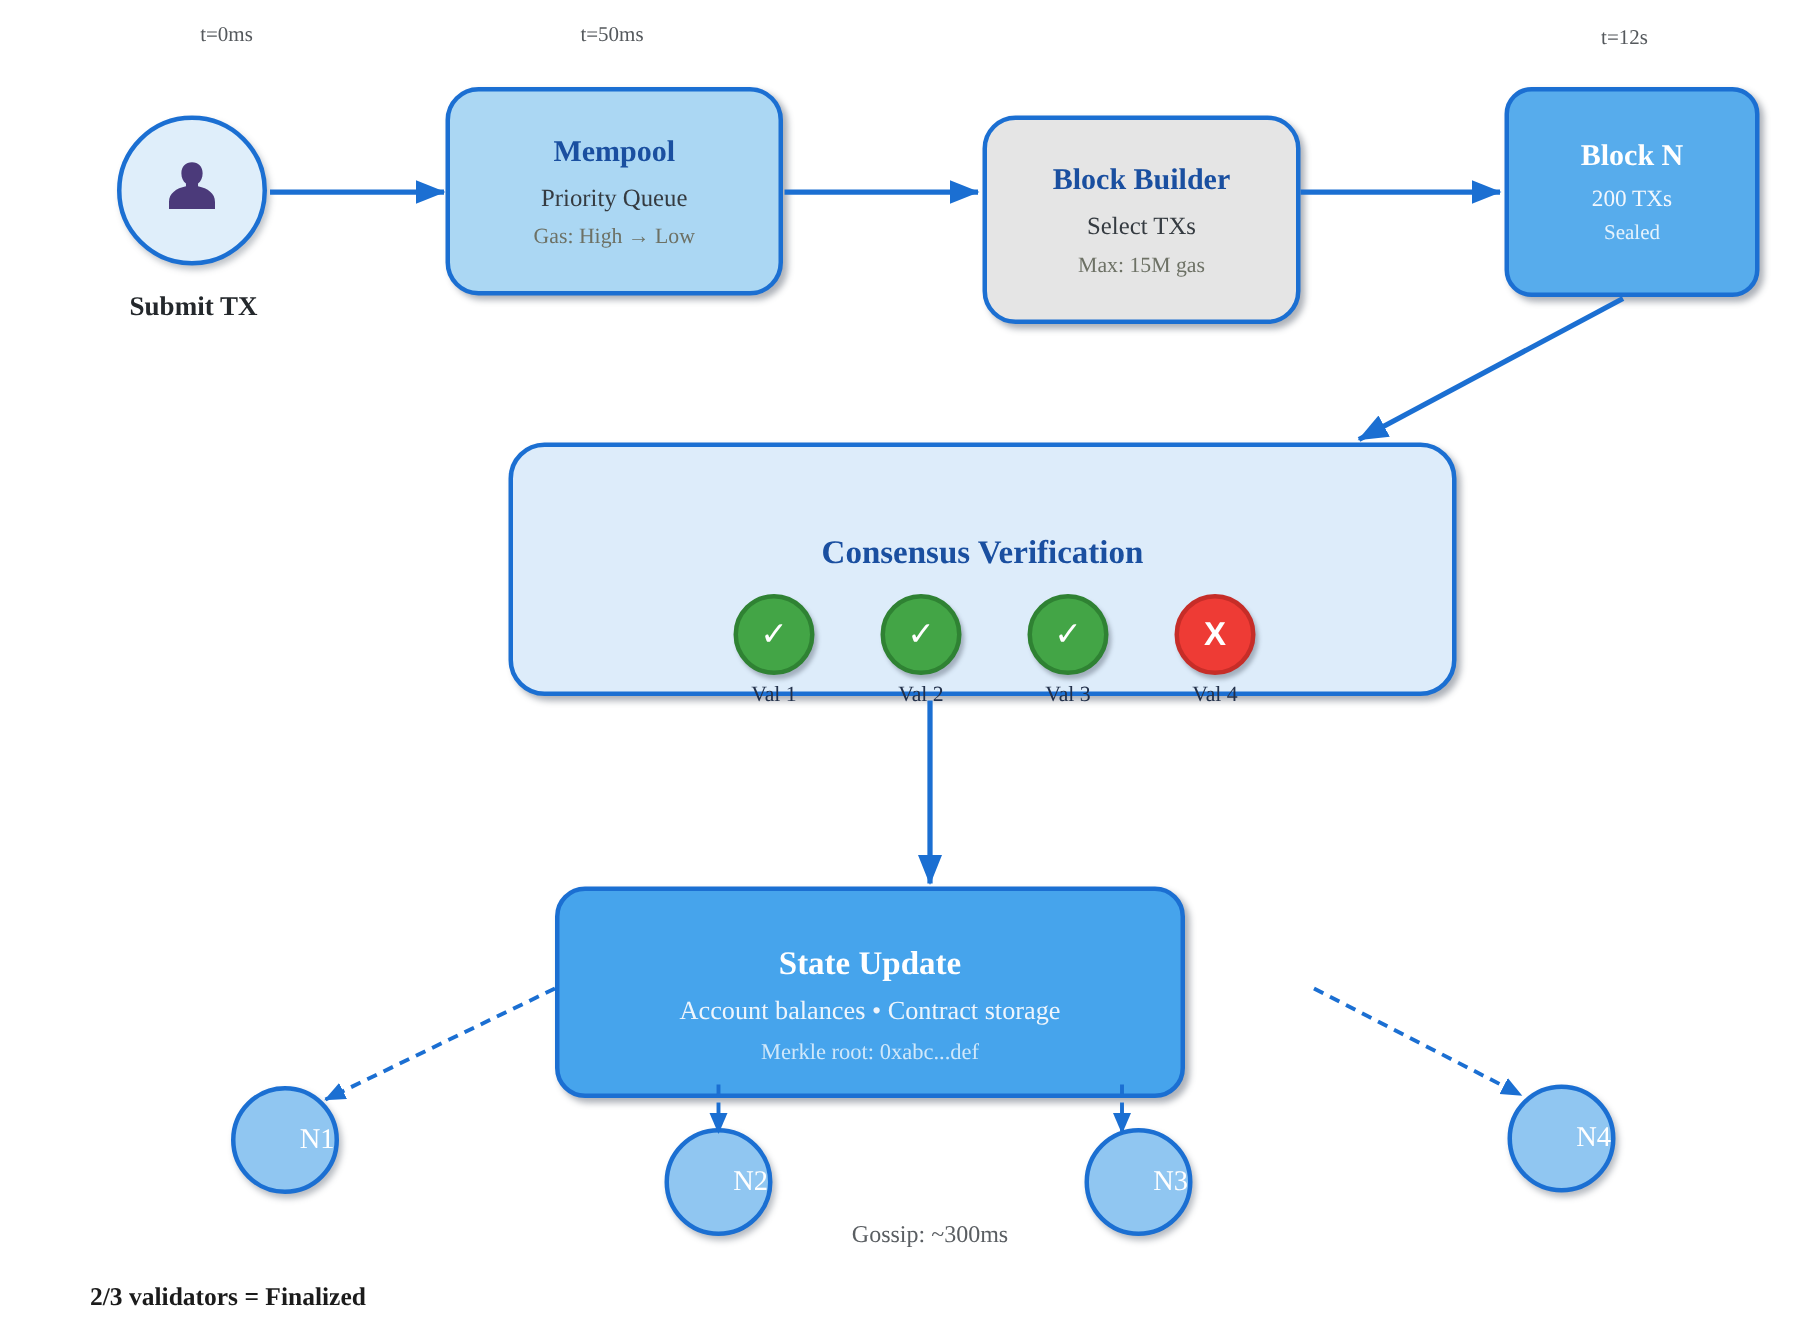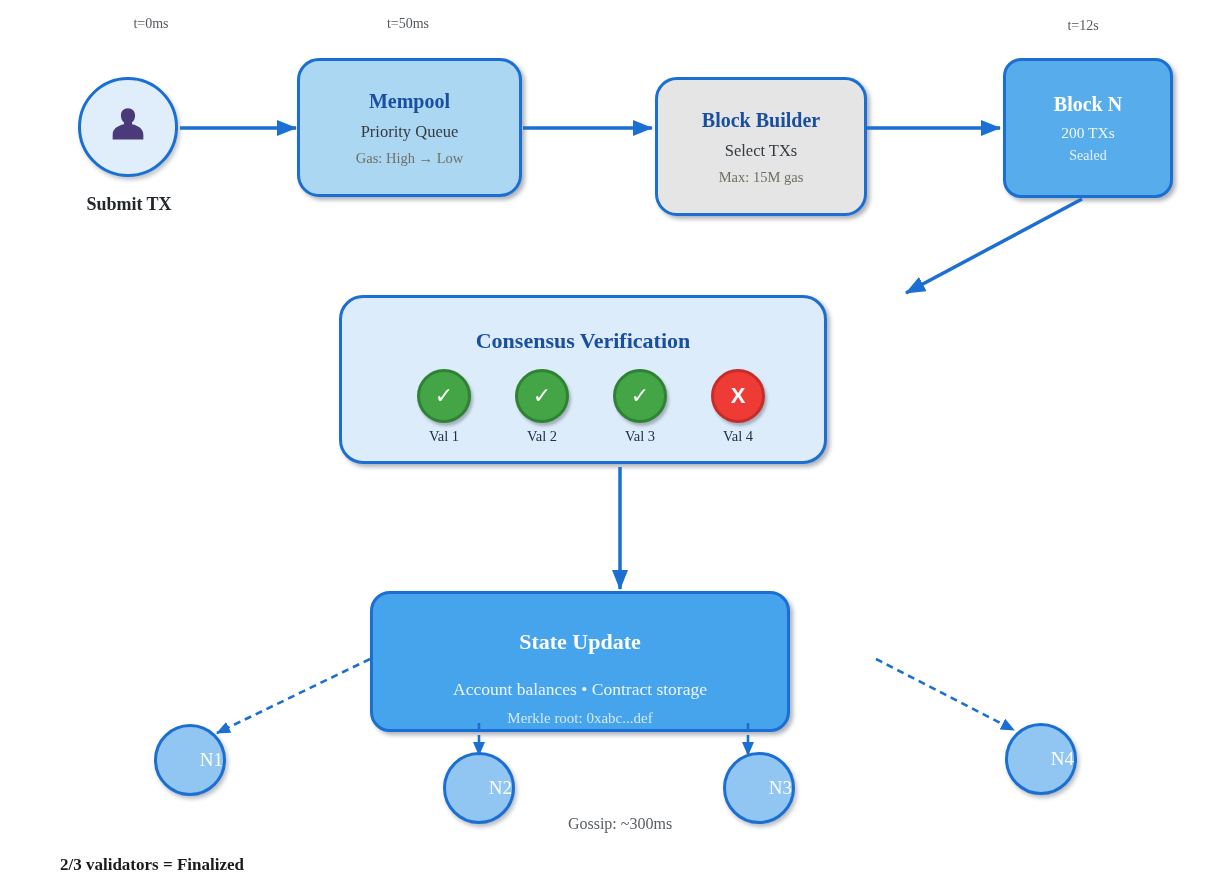--- a/index.html
+++ b/index.html
@@ -24,36 +24,36 @@
   .blockn .node-title{color:#ffffff;}
   .blockn .node-sub{color:#f2f7fd;font-size:15.5px;margin-top:5px;}
   .blockn .node-detail{color:rgba(255,255,255,.85);font-size:14px;margin-top:4px;}
 
   .actor-circle{position:absolute;left:78px;top:77px;width:100px;height:100px;border-radius:50%;
         background:#dfeefa;border:3px solid #1b6fd2;box-sizing:border-box;z-index:2;
         display:flex;align-items:center;justify-content:center;box-shadow:2px 3px 4px rgba(75,85,100,.35);}
   .actor-label{position:absolute;left:44px;top:194px;width:170px;text-align:center;
         font-weight:bold;font-size:18px;color:#24282c;z-index:2;}
 
-  .consensus{left:339px;top:295px;width:488px;height:169px;border-radius:24px;background:#ddecfa;
-        justify-content:flex-start;padding-top:29px;}
+  .consensus{left:339px;top:295px;width:632px;height:169px;border-radius:24px;background:#ddecfa;
+        justify-content:flex-start;padding-top:56px;}
   .consensus .node-title{font-size:22px;line-height:28px;}
   .vrow{display:flex;gap:44px;margin-top:14px;transform:translateX(8px);}
   .validator{display:flex;flex-direction:column;align-items:center;}
   .vcircle{width:54px;height:54px;border-radius:50%;box-sizing:border-box;border:3px solid #2f8233;
         background:#43a546;color:#fff;display:flex;align-items:center;justify-content:center;
         font-size:22px;font-weight:bold;font-family:"Liberation Sans","DejaVu Sans",sans-serif;
         box-shadow:2px 3px 3px rgba(75,85,100,.4);}
   .vcircle[data-status="reject"]{background:#ee3b35;border-color:#c62d28;}
   .vlabel{font-size:14.5px;color:#22304a;line-height:18px;margin-top:4px;}
 
   .state{left:370px;top:591px;width:420px;height:141px;border-radius:20px;background:#46a4ec;
         justify-content:flex-start;padding-top:34px;}
   .state .node-title{color:#ffffff;font-size:22px;line-height:28px;}
-  .state .node-sub{color:#eef5fc;font-size:17.5px;line-height:22px;margin-top:22px;}
+  .state .node-sub{color:#eef5fc;font-size:17.5px;line-height:22px;margin-top:6px;}
   .state .node-detail{color:rgba(255,255,255,.75);font-size:15px;line-height:18px;margin-top:9px;}
 
   .peer{position:absolute;width:72px;height:72px;border-radius:50%;box-sizing:border-box;z-index:2;
         background:#90c6f1;border:3px solid #1b6fd2;display:flex;align-items:center;justify-content:flex-end;
         color:#fff;font-size:19px;box-shadow:2px 3px 4px rgba(75,85,100,.4);}
   .peer-n1{left:154px;top:724px;}
   .peer-n2{left:443px;top:752px;}
   .peer-n3{left:723px;top:752px;}
   .peer-n4{left:1005px;top:723px;}
 

